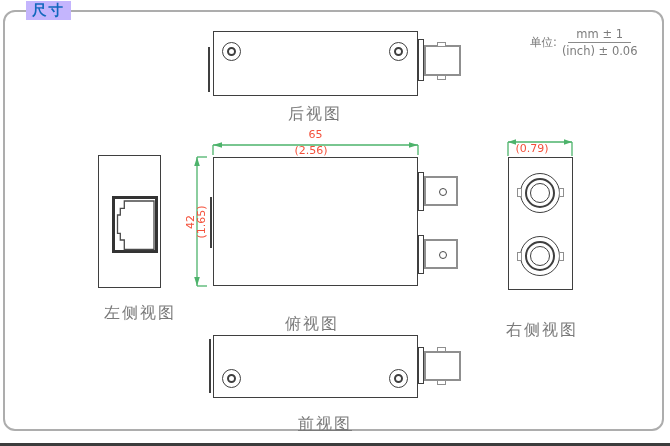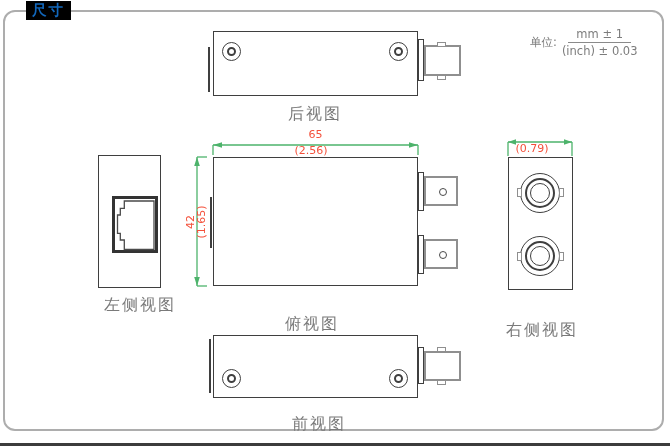--- a/index.html
+++ b/index.html
@@ -4,21 +4,21 @@
 <style>
   html,body{margin:0;padding:0;background:#fff;}
   .stage{
     position:relative;width:670px;height:446px;background:#fff;overflow:hidden;
     font-family:"DejaVu Sans","Liberation Sans",sans-serif;
   }
   .abs{position:absolute;box-sizing:border-box;}
   
   .panel-border{left:3px;top:10px;width:661px;height:421px;border:2px solid var(--panel-border-gray,#adadad);border-radius:12px;}
   .bottom-rule{left:0;top:443px;width:670px;height:3px;background:#3c3c3c;}
-  .panel-title{left:26px;top:1px;background:#000000;padding:0 6px;color:var(--accent-blue,#1268bd);
+  .panel-title{left:26px;top:1px;background:#c4b5fd;padding:0 6px;color:var(--accent-blue,#1268bd);
     font-size:14.5px;font-weight:bold;letter-spacing:2px;z-index:3;}
   
   .units{left:530px;top:27px;display:flex;align-items:center;gap:5px;color:#7c7c7c;font-size:11.5px;}
   .frac{display:flex;flex-direction:column;align-items:center;line-height:1.25;text-align:right;}
   .frac-num{padding:0 8px 1px 8px;border-bottom:1.2px solid #8a8a8a;}
   .frac-den{padding-top:1px;}
   
   .ln{border:1.5px solid var(--outline-dark,#3f3f3f);background:#fff;}
   .gray-ln{border:2px solid var(--outline-gray,#8f8f8f);background:#fff;}
   .gray-thin{border:1.5px solid var(--outline-gray,#8f8f8f);background:#fff;}
@@ -42,21 +42,21 @@
 <div class="stage">
 
   <div class="abs panel-border"></div>
   <div class="abs panel-title">尺寸</div>
   <div class="abs bottom-rule"></div>
 
   <div class="abs units">
     <span>单位:</span>
     <span class="frac">
       <span class="frac-num">mm ± 1</span>
-      <span class="frac-den">(inch) ± 0.03</span>
+      <span class="frac-den">(inch) ± 0.06</span>
     </span>
   </div>
 
   <div>
     <div class="abs bar" style="left:208px;top:47px;width:2px;height:45px;"></div>
     <div class="abs ln" style="left:213px;top:31px;width:205px;height:65px;"></div>
     <div class="abs screw" style="left:222px;top:42px;">
         <span class="screw-inner"></span>
       </div>
     <div class="abs screw" style="left:389px;top:42px;">
@@ -103,21 +103,21 @@
 
     <div class="abs view-label" style="left:272px;top:314px;width:80px;">俯视图</div>
   </div>
 
   <div>
     <div class="abs ln" style="left:98px;top:155px;width:63px;height:133px;"></div>
     <div class="abs" style="left:112px;top:196px;width:46px;height:57px;border:3px solid #333;background:#fff;"></div>
     <svg class="abs" style="left:116px;top:200px;" width="40" height="51" viewBox="0 0 40 51">
       <path d="M38,1 L38,49.5 L8.3,49.5 L8.3,40 L4.3,40 L4.3,33.3 L1.5,33.3 L1.5,15 L4.3,15 L4.3,8.3 L8.3,8.3 L8.3,1 Z" fill="none" stroke="#4a4a4a" stroke-width="1.3"></path>
     </svg>
-    <div class="abs view-label" style="left:100px;top:295px;width:80px;">左侧视图</div>
+    <div class="abs view-label" style="left:100px;top:303px;width:80px;">左侧视图</div>
   </div>
 
   <div>
     <div class="abs dim-text" style="left:518px;top:128px;width:66px;margin-top:36px;">20</div>
     <svg class="abs dim-svg" style="left:507px;top:137px;" width="66" height="20">
       <line x1="1" y1="5" x2="65" y2="5"></line>
       <polygon points="1,5 9,2.2 9,7.8"></polygon>
       <polygon points="65,5 57,2.2 57,7.8"></polygon>
       <line x1="1" y1="5" x2="1" y2="19"></line>
       <line x1="65" y1="5" x2="65" y2="19"></line>
@@ -147,16 +147,16 @@
     <div class="abs screw" style="left:222px;top:369px;">
         <span class="screw-inner"></span>
       </div>
     <div class="abs screw" style="left:389px;top:369px;">
         <span class="screw-inner"></span>
       </div>
     <div class="abs gray-ln" style="left:424px;top:350.5px;width:37px;height:30px;"></div>
     <div class="abs gray-thin" style="left:437px;top:346.5px;width:9px;height:5px;"></div>
     <div class="abs gray-thin" style="left:437px;top:379.5px;width:9px;height:5px;"></div>
     <div class="abs ln" style="left:417.5px;top:347px;width:6.5px;height:37px;"></div>
-    <div class="abs view-label" style="left:279px;top:414px;width:80px;">前视图</div>
+    <div class="abs view-label" style="left:285px;top:414px;width:80px;text-decoration:underline;">前视图</div>
   </div>
 
 </div>
 
 </body></html>

